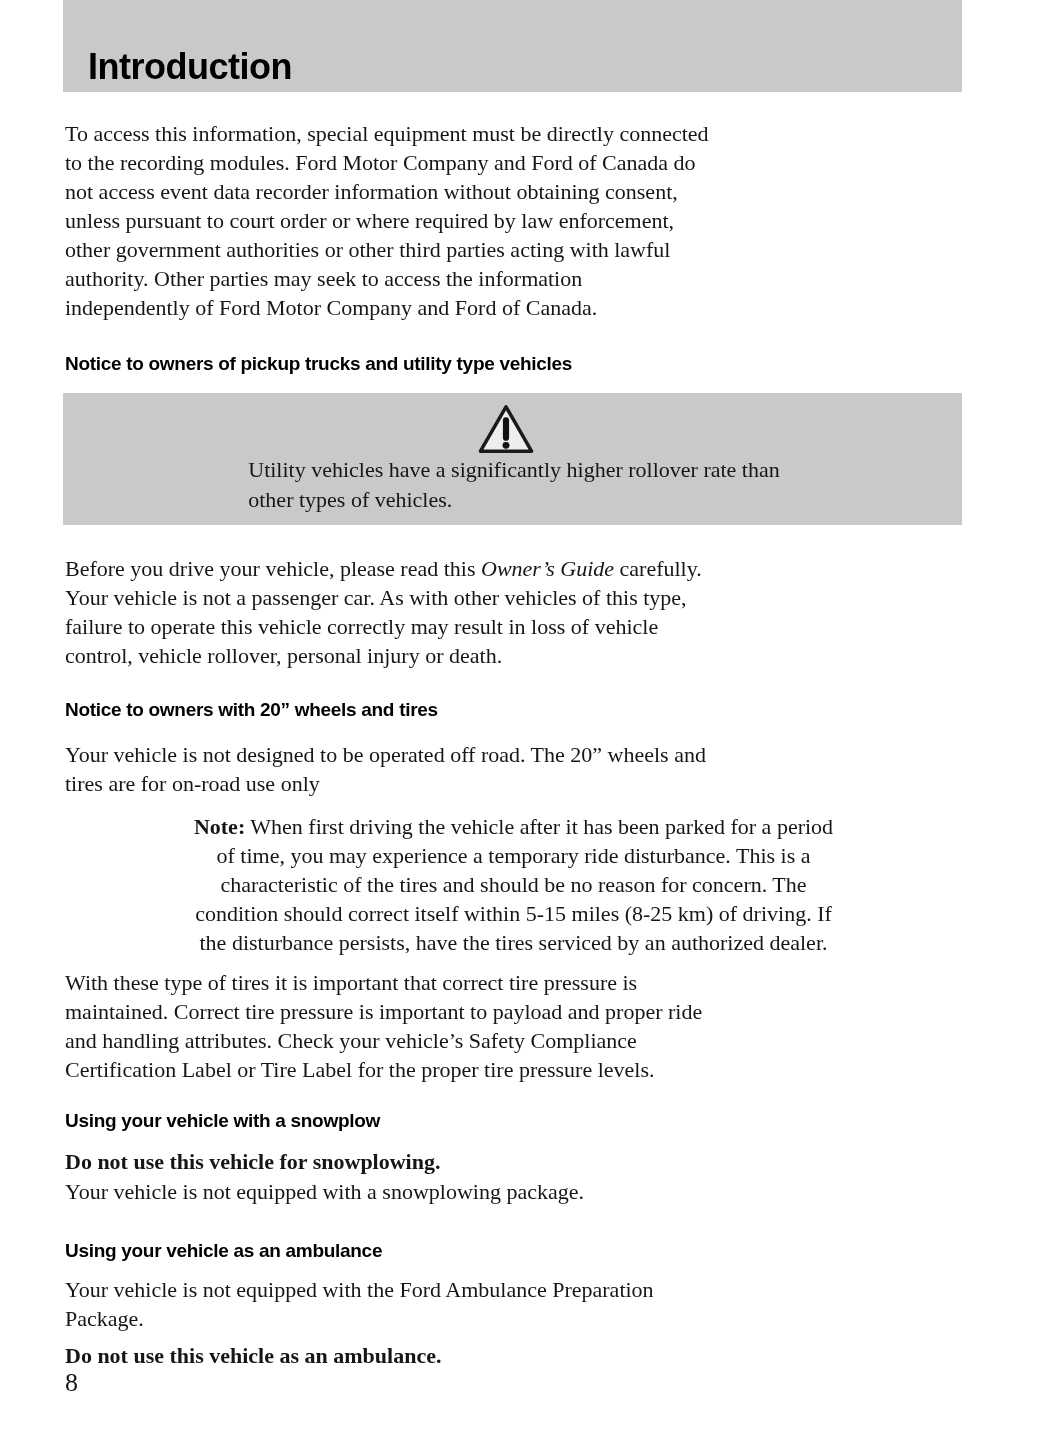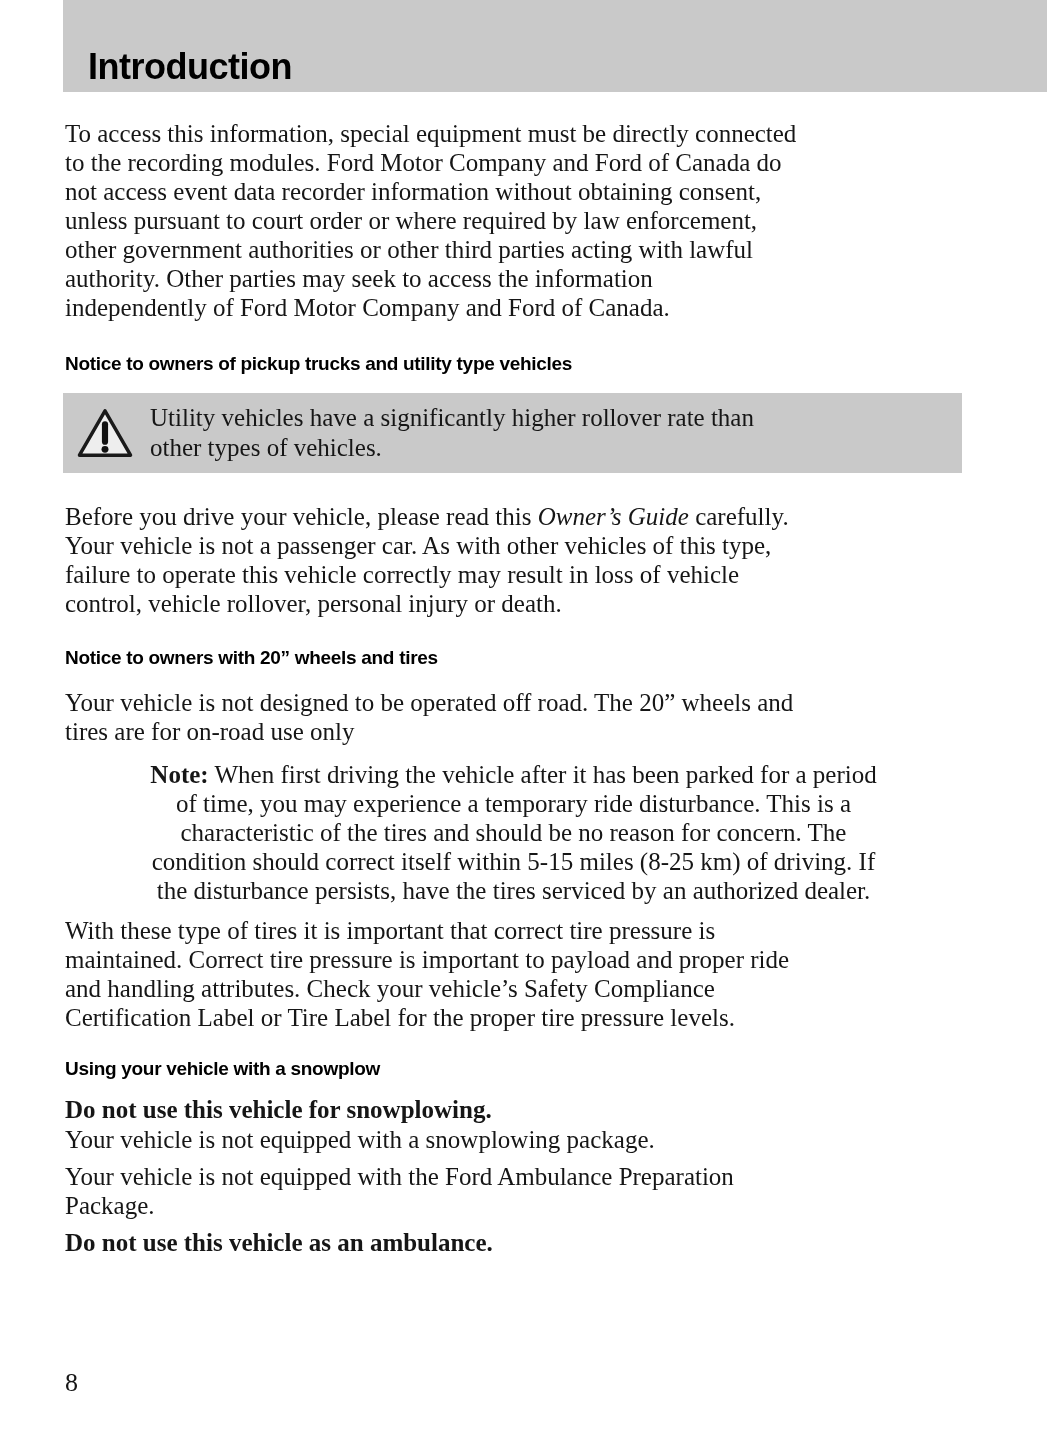--- a/index.html
+++ b/index.html
@@ -14,41 +14,41 @@
     position:relative;
     width:1056px;
     height:1449px;
     background:#ffffff;
     overflow:hidden;
     font-family:"Liberation Serif", serif;
     color:var(--text);
   }
   .titlebar{
     margin-left:63px;
-    width:984px;
+    width:899px;
     height:92px;
     background:var(--header-bg);
     display:flex;
     align-items:flex-end;
     padding:0 0 7px 25px;
   }
   .titlebar h1{
     font-family:"Liberation Sans", sans-serif;
     font-weight:bold;
     font-size:36px;
     line-height:1;
     letter-spacing:-0.5px;
     color:var(--heading);
   }
   .content{
     margin-left:63px;
     width:899px;
   }
   p.body{
-    font-size:25px;
+    font-size:22px;
     line-height:29px;
     white-space:pre;
     padding-left:2px;
     color:var(--text);
   }
   h2.sect{
     font-family:"Liberation Sans", sans-serif;
     font-weight:bold;
     font-size:19px;
     line-height:32px;
@@ -58,20 +58,21 @@
     color:var(--heading);
   }
   .warning-box{
     margin-top:13px;
     width:899px;
     min-height:80px;
     background:var(--warning-box-bg);
     display:flex;
     align-items:center;
     padding:10px 10px 10px 13px;
+    flex-direction:column;
   }
   .warn-icon{
     flex:0 0 auto;
     width:58px;
     height:52px;
     margin-right:16px;
     display:inline-block;
   }
   .warning-box p.body{
     line-height:30px;
@@ -155,20 +156,21 @@
 maintained. Correct tire pressure is important to payload and proper ride
 and handling attributes. Check your vehicle’s Safety Compliance
 Certification Label or Tire Label for the proper tire pressure levels.</p>
 
     <h2 class="sect m-h-snow">Using your vehicle with a snowplow</h2>
 
     <p class="body bold-line m-snow-bold">Do not use this vehicle for snowplowing.</p>
 
     <p class="body m-snow-body">Your vehicle is not equipped with a snowplowing package.</p>
 
+    <h2 class="sect m-h-amb">Using your vehicle as an ambulance</h2>
 
     <p class="body m-amb-body">Your vehicle is not equipped with the Ford Ambulance Preparation
 Package.</p>
 
     <p class="body bold-line m-amb-bold">Do not use this vehicle as an ambulance.</p>
 
   </main>
 
   <footer class="page-footer">
     <span>8</span>

